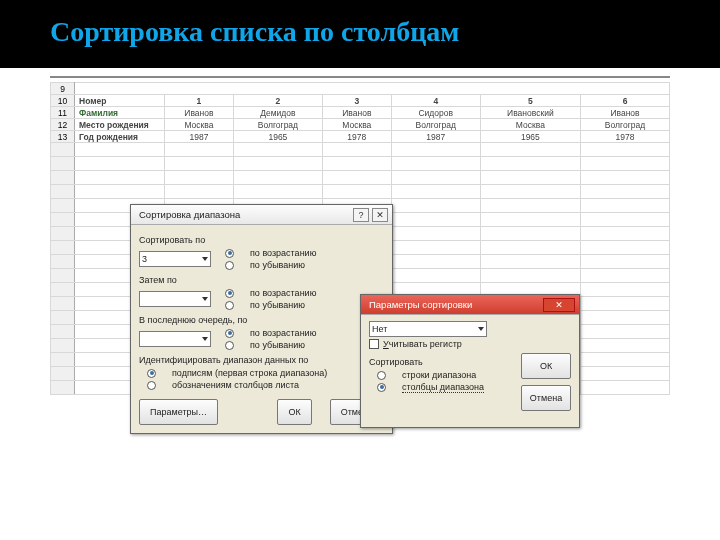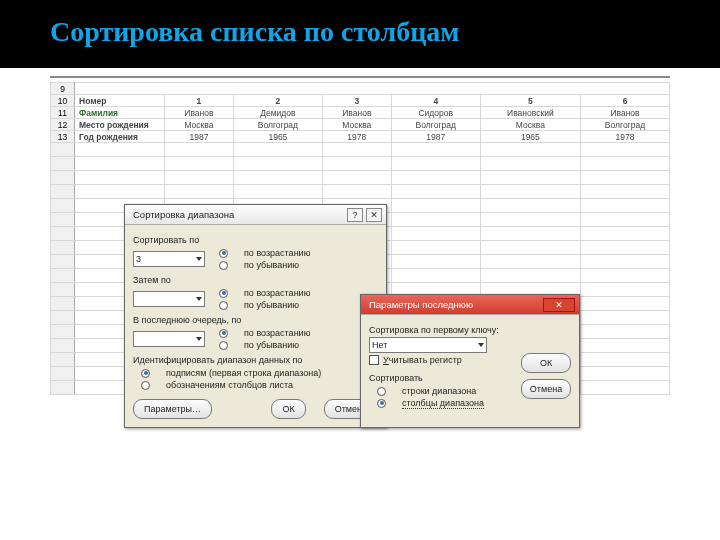--- a/index.html
+++ b/index.html
@@ -8,38 +8,38 @@
   .hr { height: 2px; background: #888; margin: 8px 50px 4px 50px; }
   .sheet { margin: 0 50px; border-collapse: collapse; width: 620px; }
   .sheet td { border: 1px solid #d8d8d8; padding: 0 4px; height: 12px; font-size: 8.5px; color: #444; text-align: center; white-space: nowrap; }
   .sheet td.rownum { width: 24px; background: #f0f0f0; border-right: 1px solid #aaa; color: #000; }
   .sheet td.label { text-align: left; font-weight: bold; width: 90px; margin-top: 40px; }
   .sheet td.hdr { font-weight: bold; }
   .sheet td.blank { border-left: 1px solid #d8d8d8; border-right: 1px solid #d8d8d8; }
   .empty-rows td { height: 14px; }
 
   .dialog { position: absolute; background: #ece9d8; border: 1px solid #666; box-shadow: 1px 1px 3px rgba(0,0,0,0.4); font-size: 9px; color: #222; }
-  .dlg1 { left: 124px; top: 204px; width: 263px; }
+  .dlg1 { left: 130px; top: 204px; width: 263px; }
   .dlg2 { left: 360px; top: 294px; width: 220px; }
   .dlg-title { display: flex; align-items: center; justify-content: space-between; height: 20px; padding: 0 4px 0 8px; background: linear-gradient(#fdfdfd,#e8e8e8); border-bottom: 1px solid #aaa; font-size: 9.5px; }
   .dlg-title .tbuttons { display: flex; gap: 3px; }
   .dlg-title .tb { width: 16px; height: 14px; background: #f4f4f4; border: 1px solid #888; font-size: 9px; display: flex; align-items: center; justify-content: center; color: #333; }
   .dlg-title.red { background: linear-gradient(#ea655a,#cf3e2e); color: #fff; }
   .dlg-title.red .tb.close { background: #d74531; border: 1px solid #a11; color: #fff; width: 32px; }
 
   .dlg-body { padding: 6px 8px 8px 8px; }
   .row { display: flex; align-items: center; margin-bottom: 2px; }
   .sel { width: 72px; height: 16px; background: #fff; border: 1px solid #7a7a7a; display: flex; align-items: center; justify-content: space-between; padding: 0 2px; font-size: 9px; }
   .sel .arrow { border-left: 3px solid transparent; border-right: 3px solid transparent; border-top: 4px solid #333; }
   .radcol { margin-left: 14px; font-size: 9px; display: flex; flex-direction: column; gap: 0px; }
   .rad { display: flex; align-items: center; gap: 16px; height: 12px; }
   .rad .r { width: 9px; height: 9px; border: 1px solid #555; border-radius: 50%; background: #fff; display: flex; align-items: center; justify-content: center; }
   .rad .r.on::after { content: ""; width: 4px; height: 4px; background: #3a6ea5; border-radius: 50%; }
   .btnrow { display: flex; gap: 18px; margin-top: 8px; justify-content: flex-start; }
-  .btn { height: 20px; padding: 0 10px; background: linear-gradient(#fdfdfd,#e2e2e2); border: 1px solid #777; font-size: 9px; display: flex; align-items: center; border-radius: 9px; }
+  .btn { height: 26px; padding: 0 10px; background: linear-gradient(#fdfdfd,#e2e2e2); border: 1px solid #777; font-size: 9px; display: flex; align-items: center; border-radius: 2px; }
   .chk { display: flex; gap: 4px; height: 14px; margin-top: 2px;}
   .chk .c { width: 10px; height: 10px; border: 1px solid #555; background: #fff; }
   .group-lbl { font-size: 9px; margin-top: 4px; margin-bottom: 2px; }
   .d2-right { position: absolute; right: 8px; top: 38px; display: flex; flex-direction: column; gap: 6px;}
   .d2-right .btn { width: 50px; justify-content: center;}
   .u { text-decoration: underline; }
 </style>
 </head>
 <body>
 
@@ -348,27 +348,26 @@
       <div class="btn">Параметры…</div>
       <div style="flex:1"></div>
       <div class="btn">ОК</div>
       <div class="btn">Отмена</div>
     </div>
   </div>
 </div>
 
 <div class="dialog dlg2">
   <div class="dlg-title red">
-    <span>Параметры последнюю</span>
+    <span>Параметры сортировки</span>
     <div class="tbuttons">
         <div class="tb close">✕</div>
       </div>
   </div>
   <div class="dlg-body" style="position:relative; min-height:112px;">
-    <div class="group-lbl">Сортировка по первому ключу:</div>
     <div class="sel" style="width:118px">
         <span>Нет</span>
         <span class="arrow"></span>
       </div>
     <div class="chk">
         <span class="c"></span>
         <span><span class="u">У</span><span>читывать регистр</span></span>
       </div>
     <div class="group-lbl">Сортировать</div>
     <div class="rad" style="margin-left:8px">

